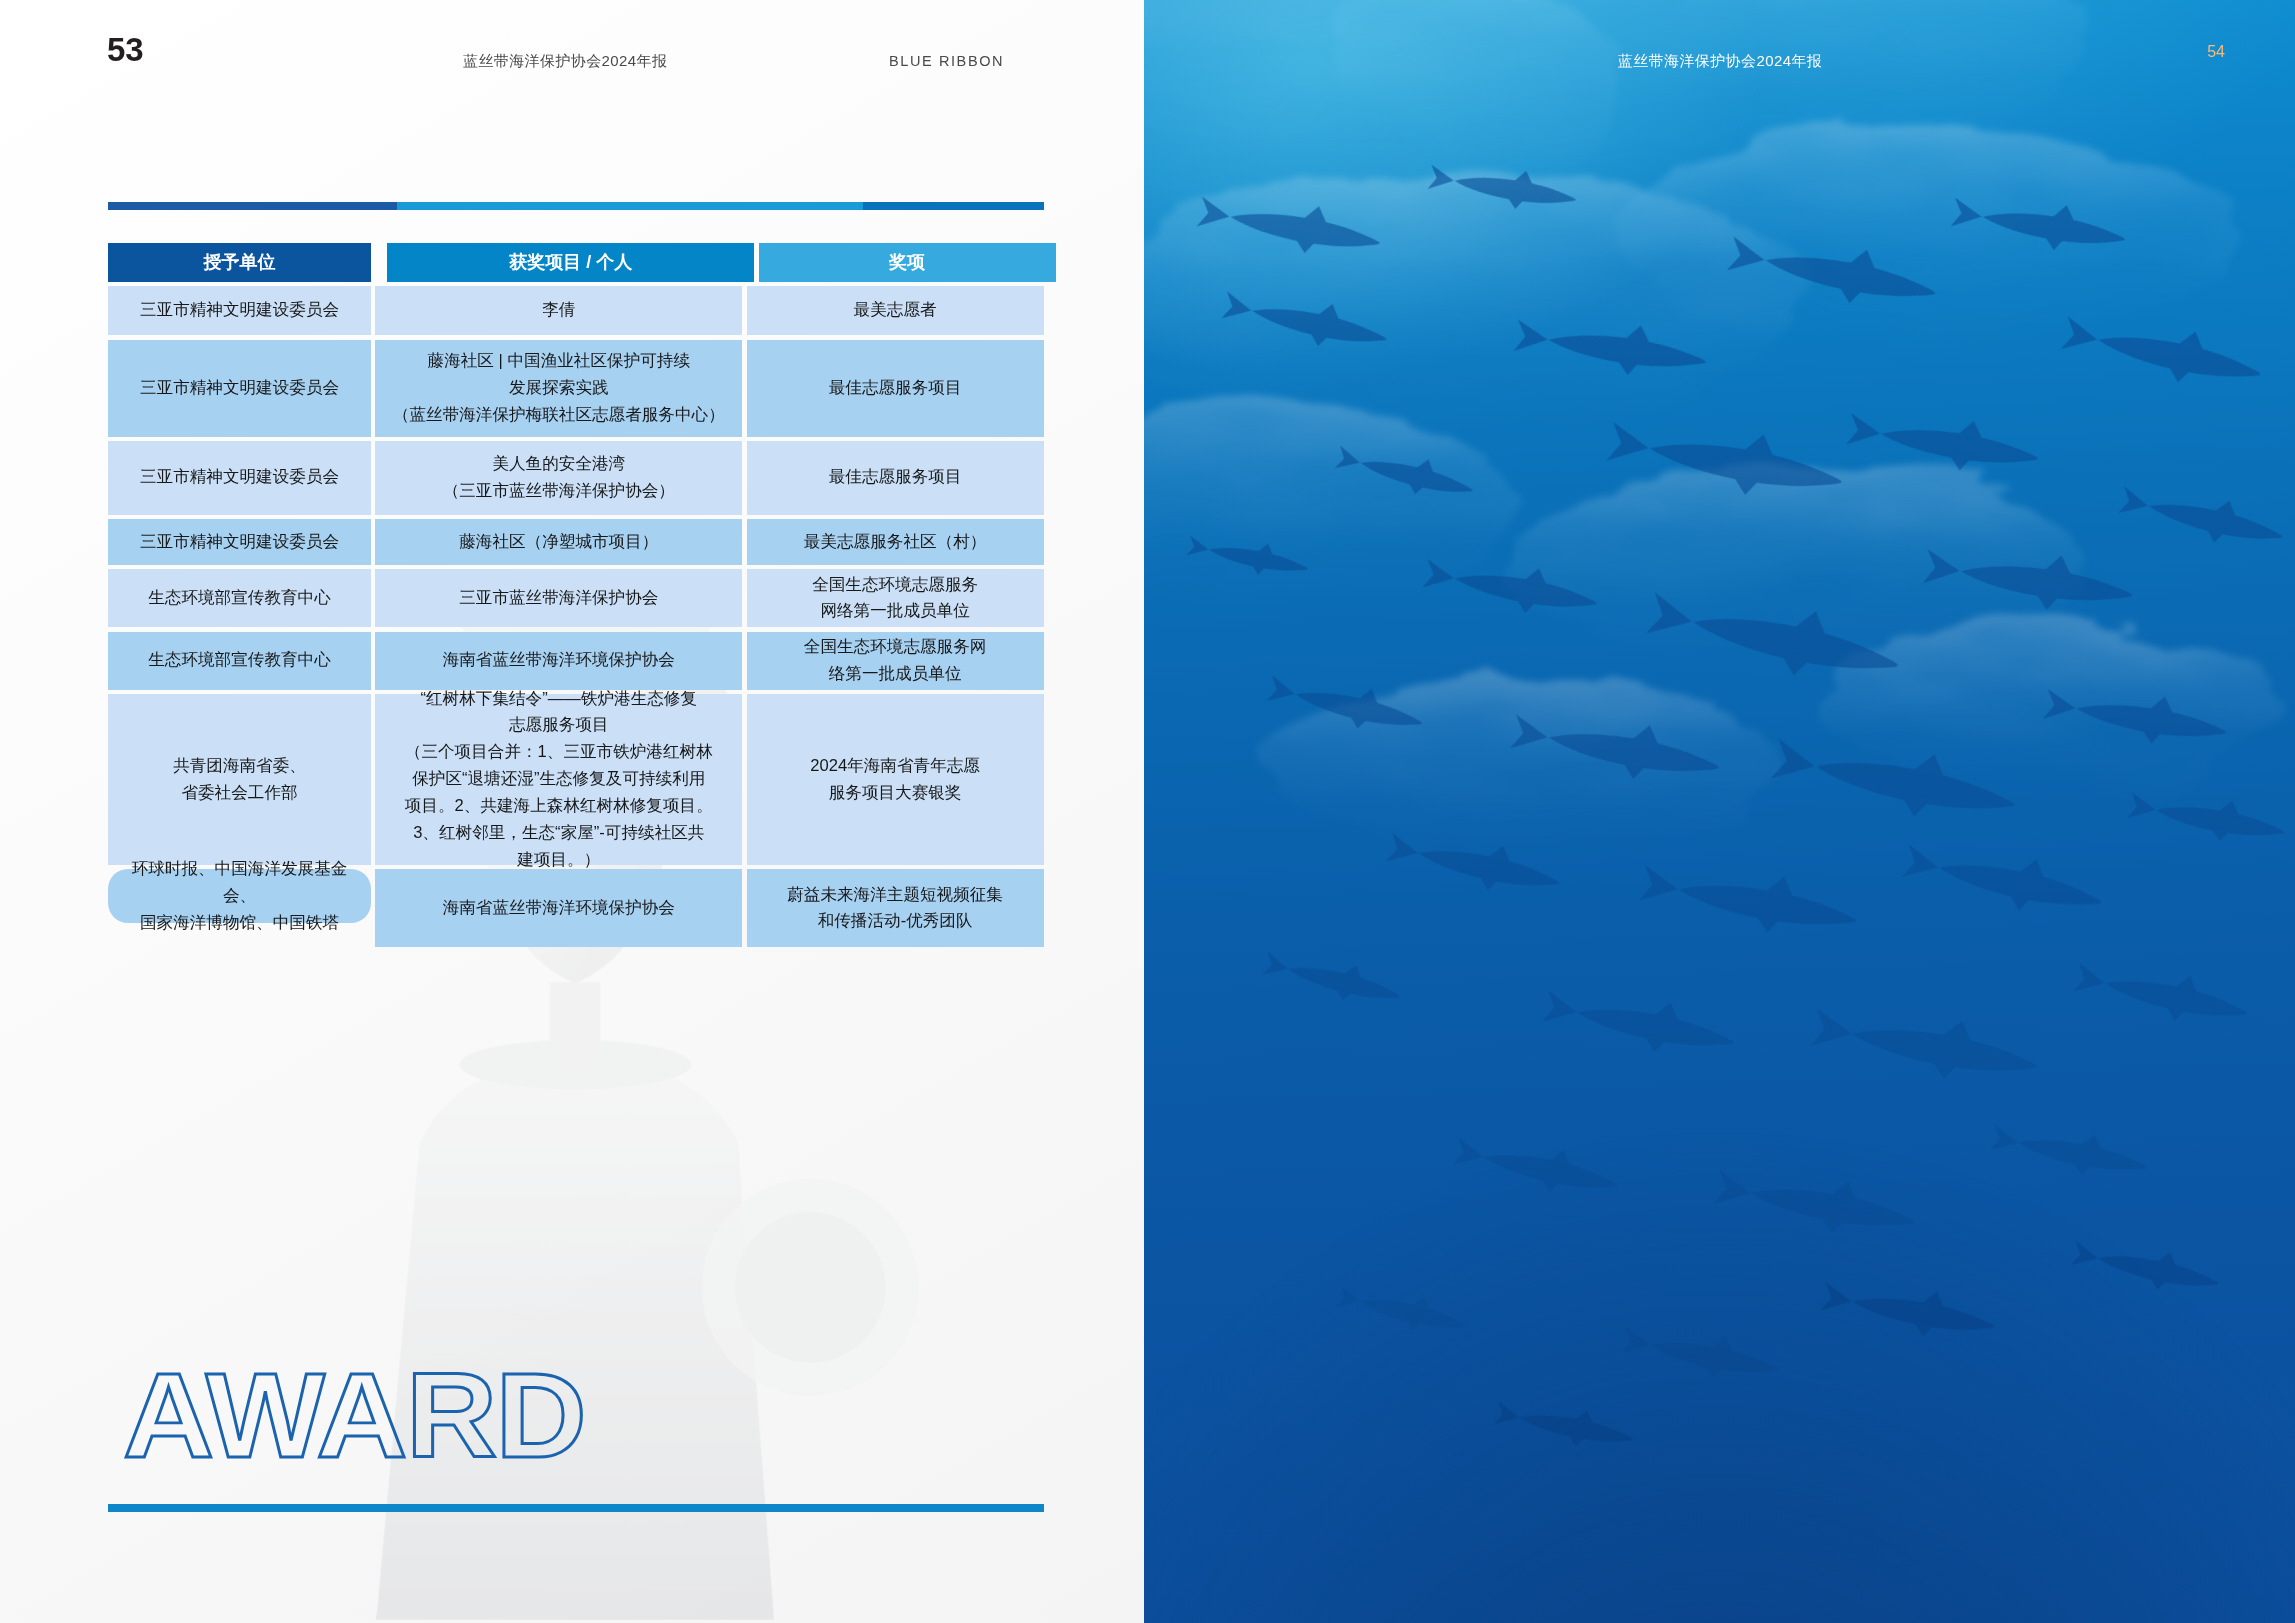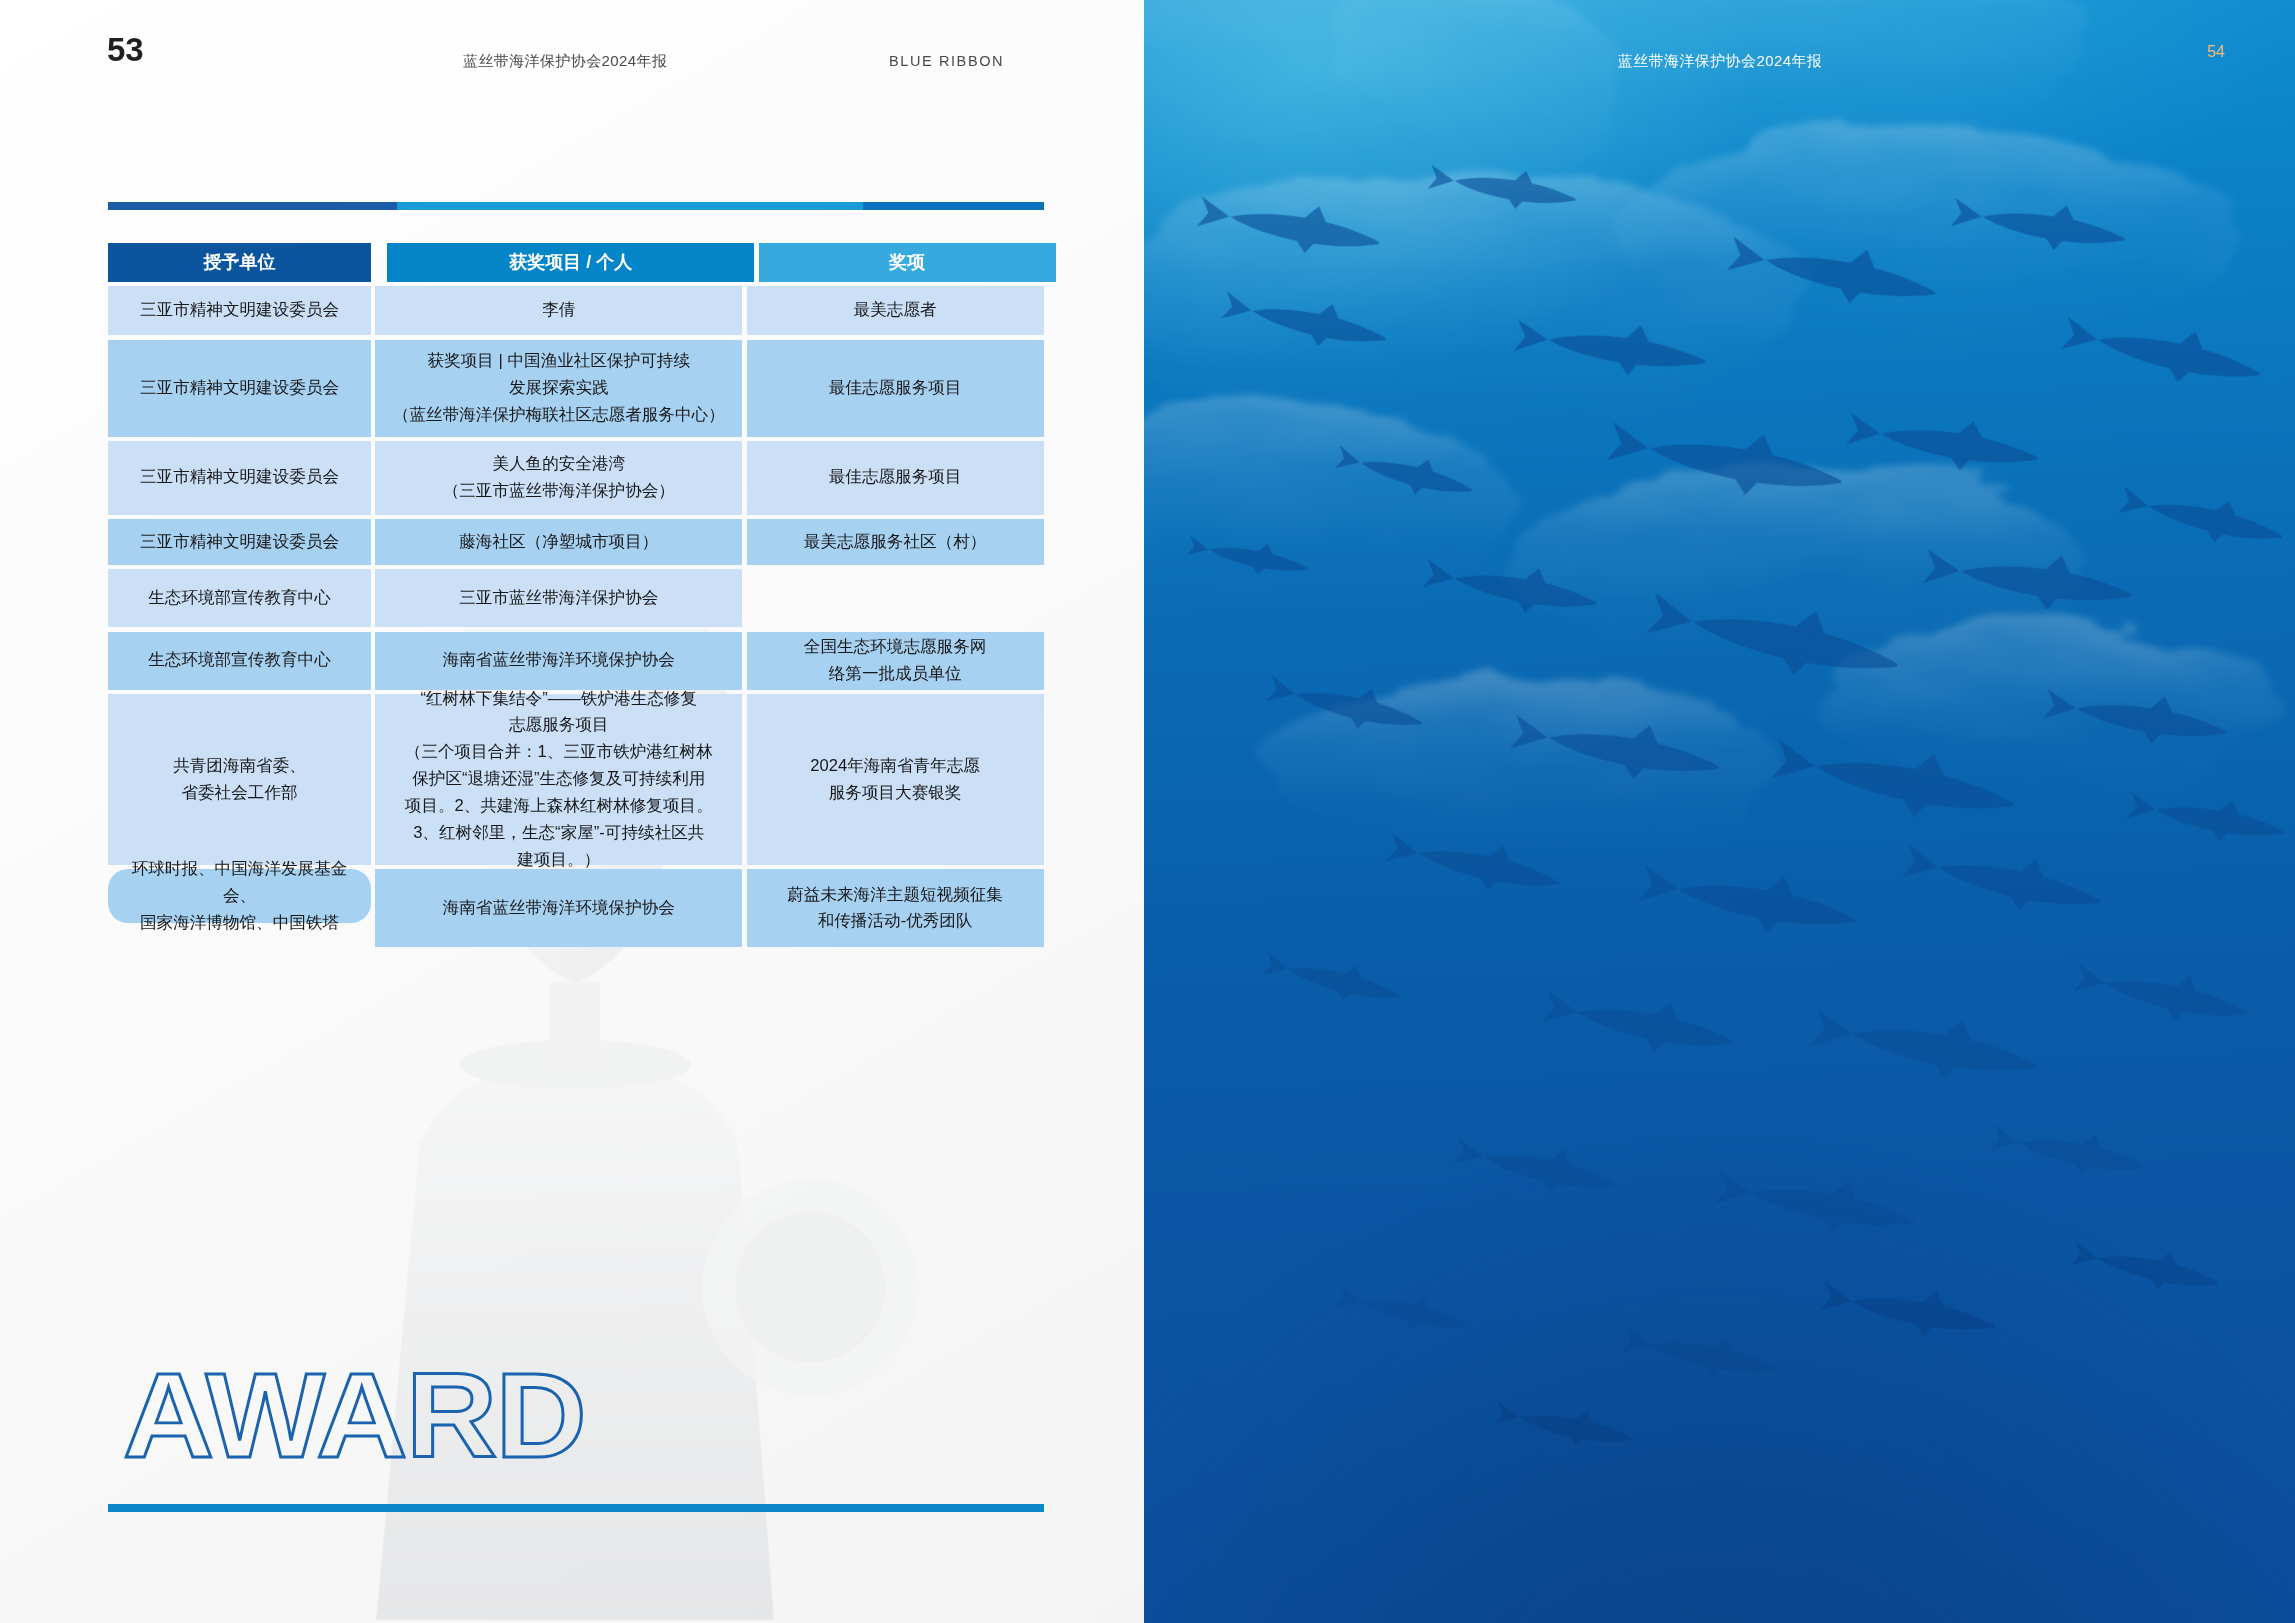--- a/index.html
+++ b/index.html
@@ -130,21 +130,21 @@
             </div>
           </div>
           <div class="trow rB">
             <div class="tcell c1" style="height: 97px;">
               <div>
                 <div>三亚市精神文明建设委员会</div>
               </div>
             </div>
             <div class="tcell c2" style="height: 97px;">
               <div>
-                <div>获奖项目 | 中国渔业社区保护可持续</div>
+                <div>藤海社区 | 中国渔业社区保护可持续</div>
                 <div>发展探索实践</div>
                 <div>（蓝丝带海洋保护梅联社区志愿者服务中心）</div>
               </div>
             </div>
             <div class="tcell c3" style="height: 97px;">
               <div>
                 <div>最佳志愿服务项目</div>
               </div>
             </div>
           </div>
@@ -185,20 +185,26 @@
           </div>
           <div class="trow rA">
             <div class="tcell c1" style="height: 58px;">
               <div>
                 <div>生态环境部宣传教育中心</div>
               </div>
             </div>
             <div class="tcell c2" style="height: 58px;">
               <div>
                 <div>三亚市蓝丝带海洋保护协会</div>
+              </div>
+            </div>
+            <div class="tcell c3" style="height: 58px;">
+              <div>
+                <div>全国生态环境志愿服务</div>
+                <div>网络第一批成员单位</div>
               </div>
             </div>
           </div>
           <div class="trow rB">
             <div class="tcell c1" style="height: 58px;">
               <div>
                 <div>生态环境部宣传教育中心</div>
               </div>
             </div>
             <div class="tcell c2" style="height: 58px;">

